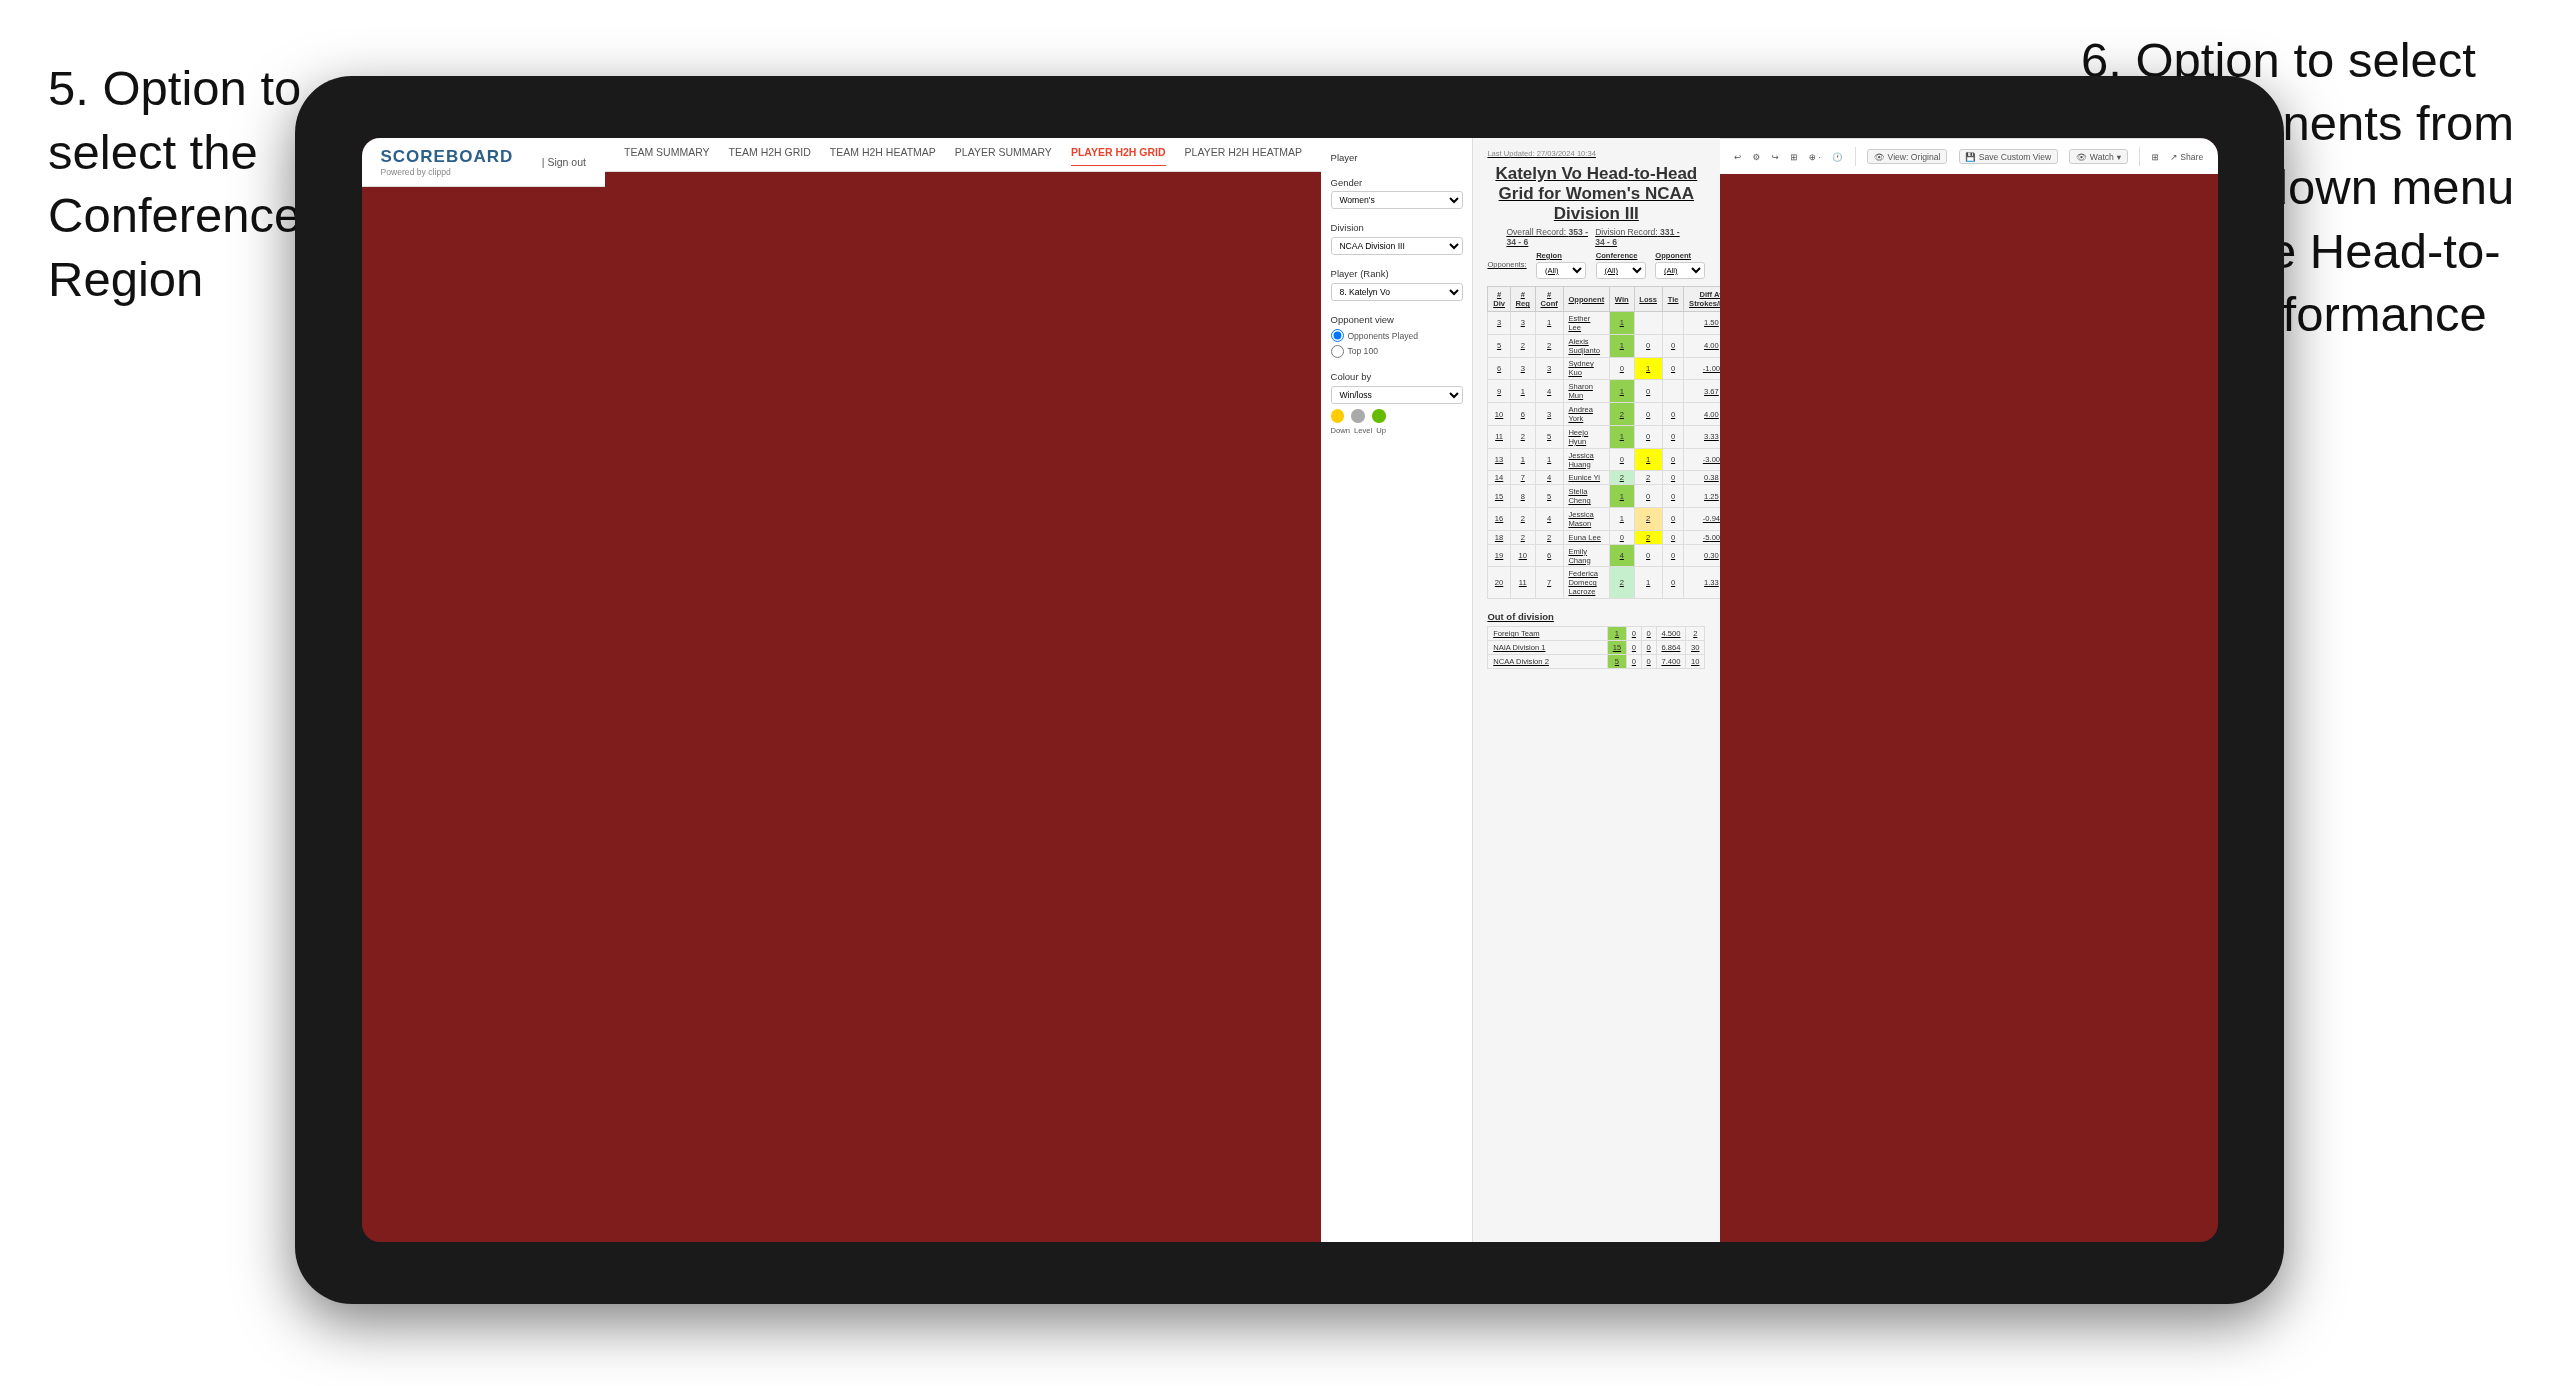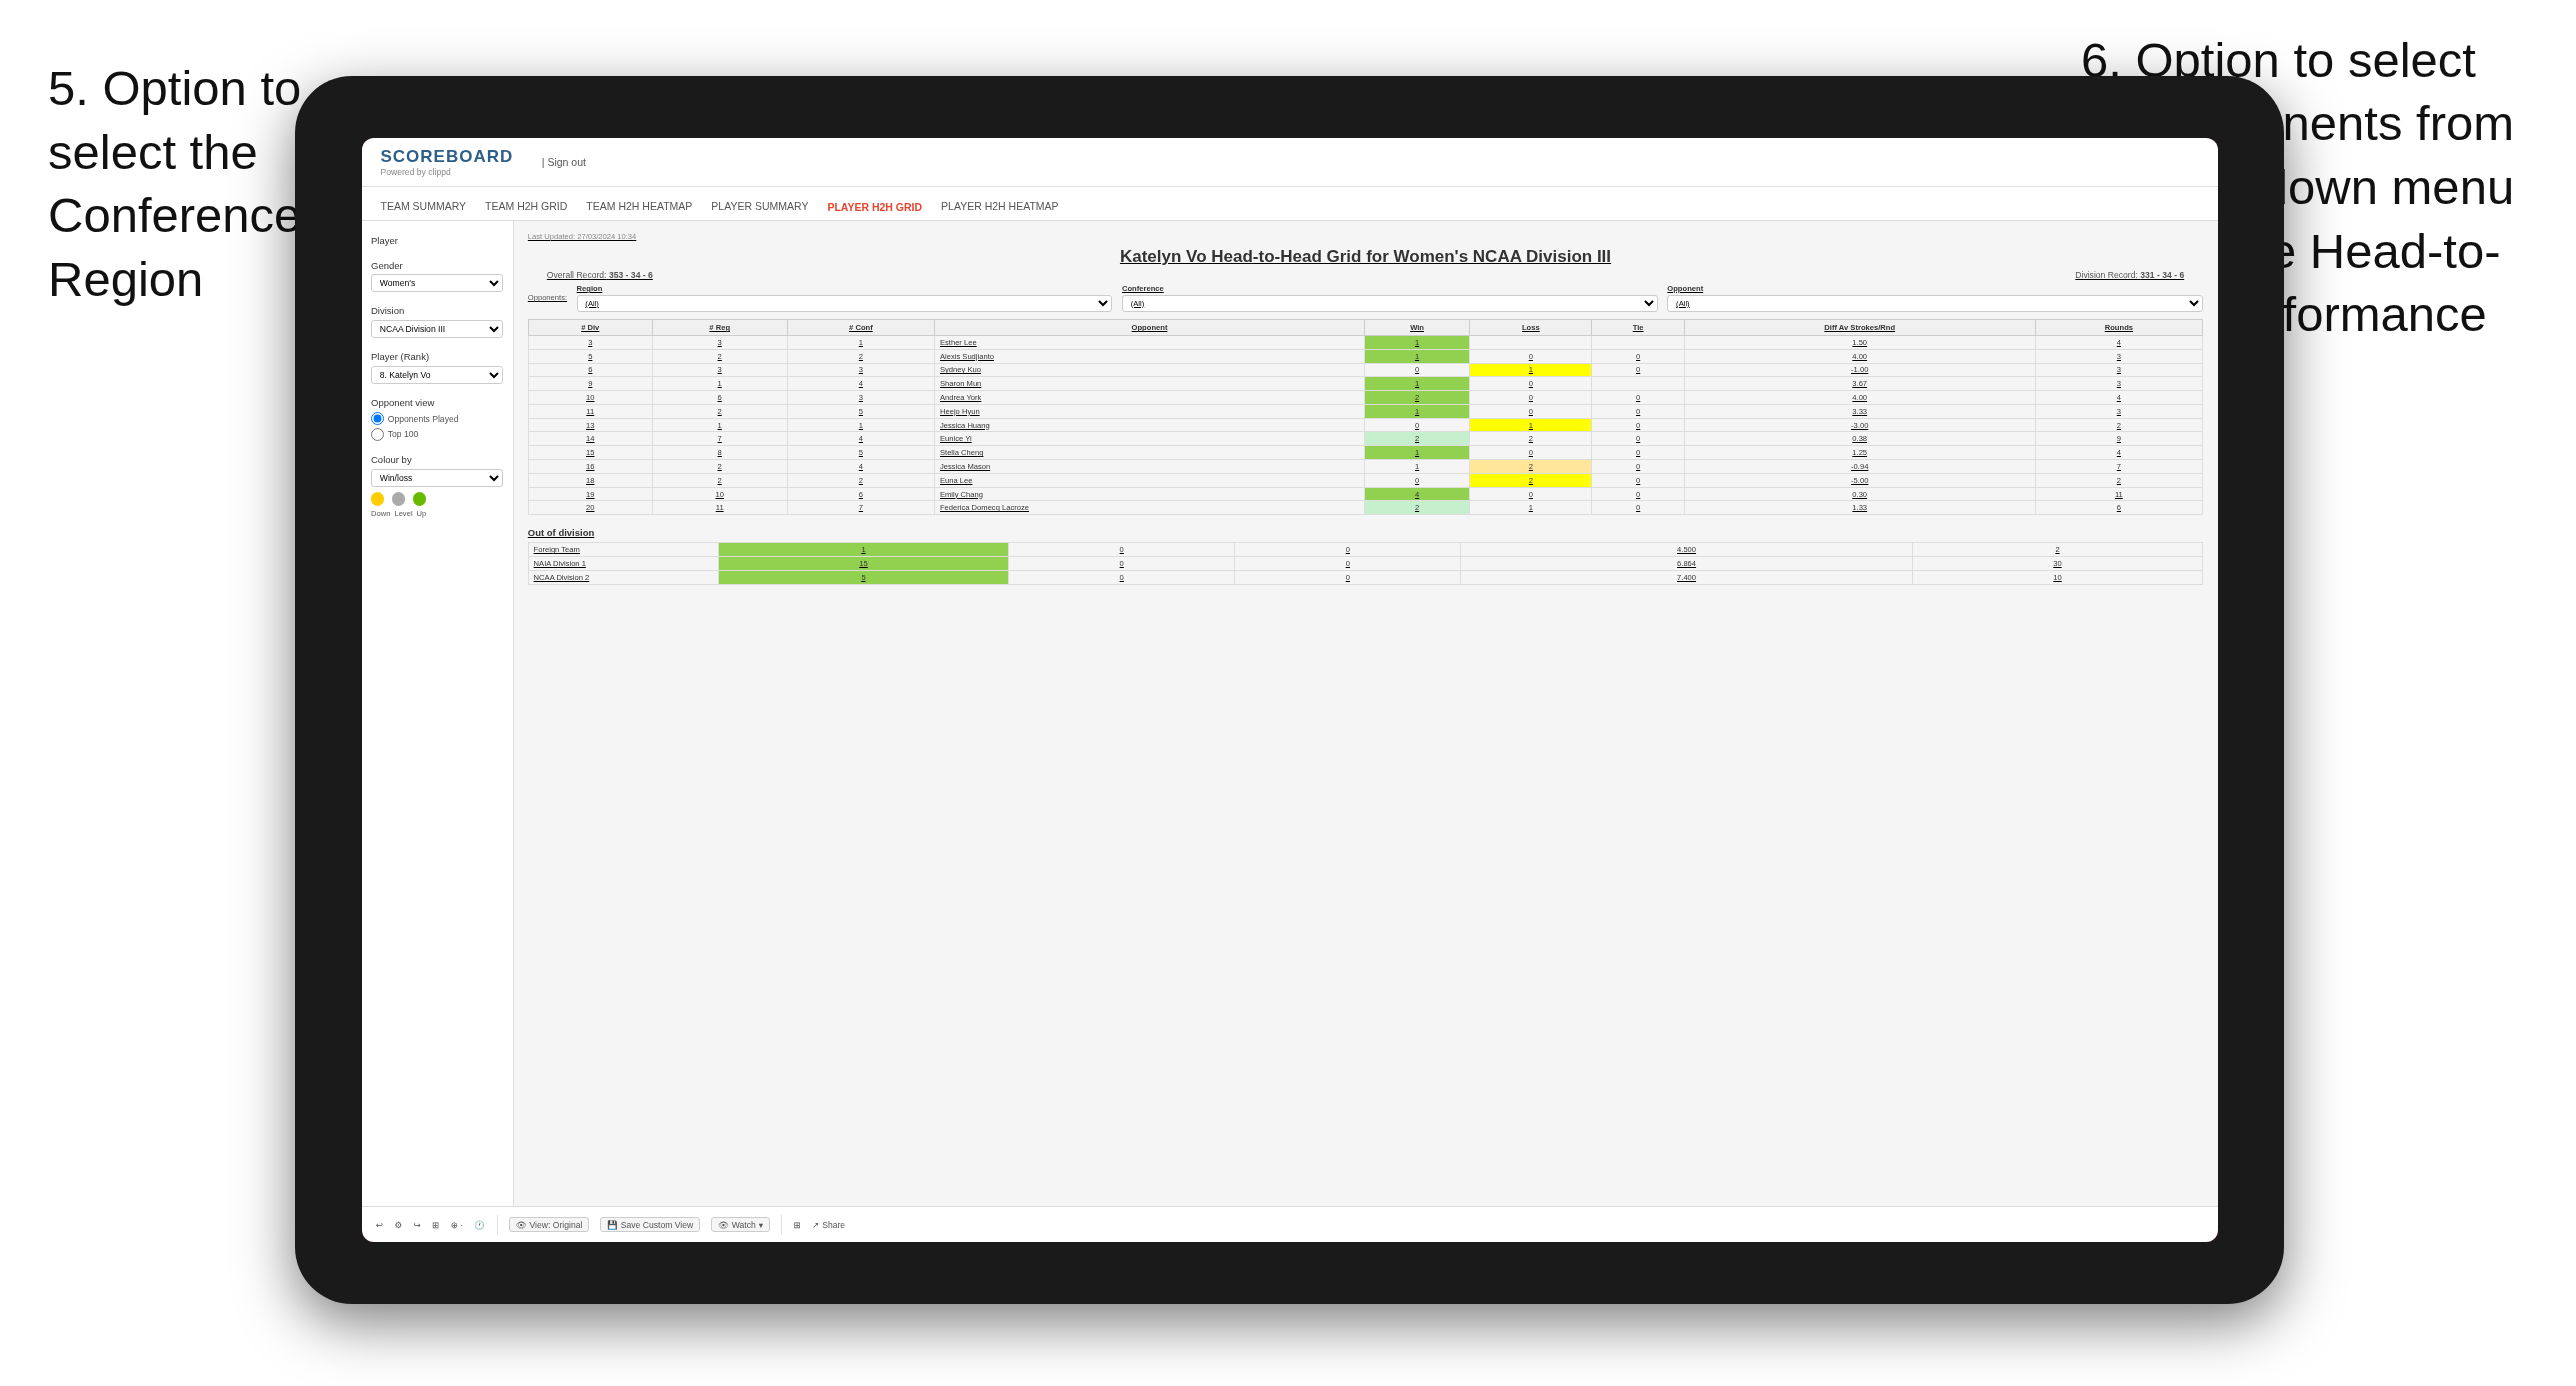--- a/index.html
+++ b/index.html
@@ -51,24 +51,24 @@
       box-shadow: 0 19px 57px rgba(0,0,0,0.5);
       display: flex;
       align-items: center;
       justify-content: center;
     }
 
     .tablet-screen {
       width: 1856px;
       height: 1104px;
       background: #7f1d1d;
-      border-radius: 12px;
+      border-radius: 18px;
       overflow: hidden;
       display: flex;
-      flex-direction: column;
+      flex-direction: row;
     }
 
     
     .top-nav {
       display: flex;
       align-items: center;
       padding: 7.6px 19px;
       border-bottom: 1px solid #ddd;
       background: #fff;
       height: 49px;
@@ -111,21 +111,21 @@
     }
 
     .nav-right {
       font-size: 10.5px;
       color: #555;
     }
 
     
     .sub-nav {
       display: flex;
-      align-items: flex-end;
+      align-items: flex-start;
       padding: 0 19px;
       border-bottom: 1.9px solid #ddd;
       background: #fff;
       height: 34px;
       gap: 19px;
     }
 
     .sub-nav-item {
       font-size: 10.5px;
       color: #555;

